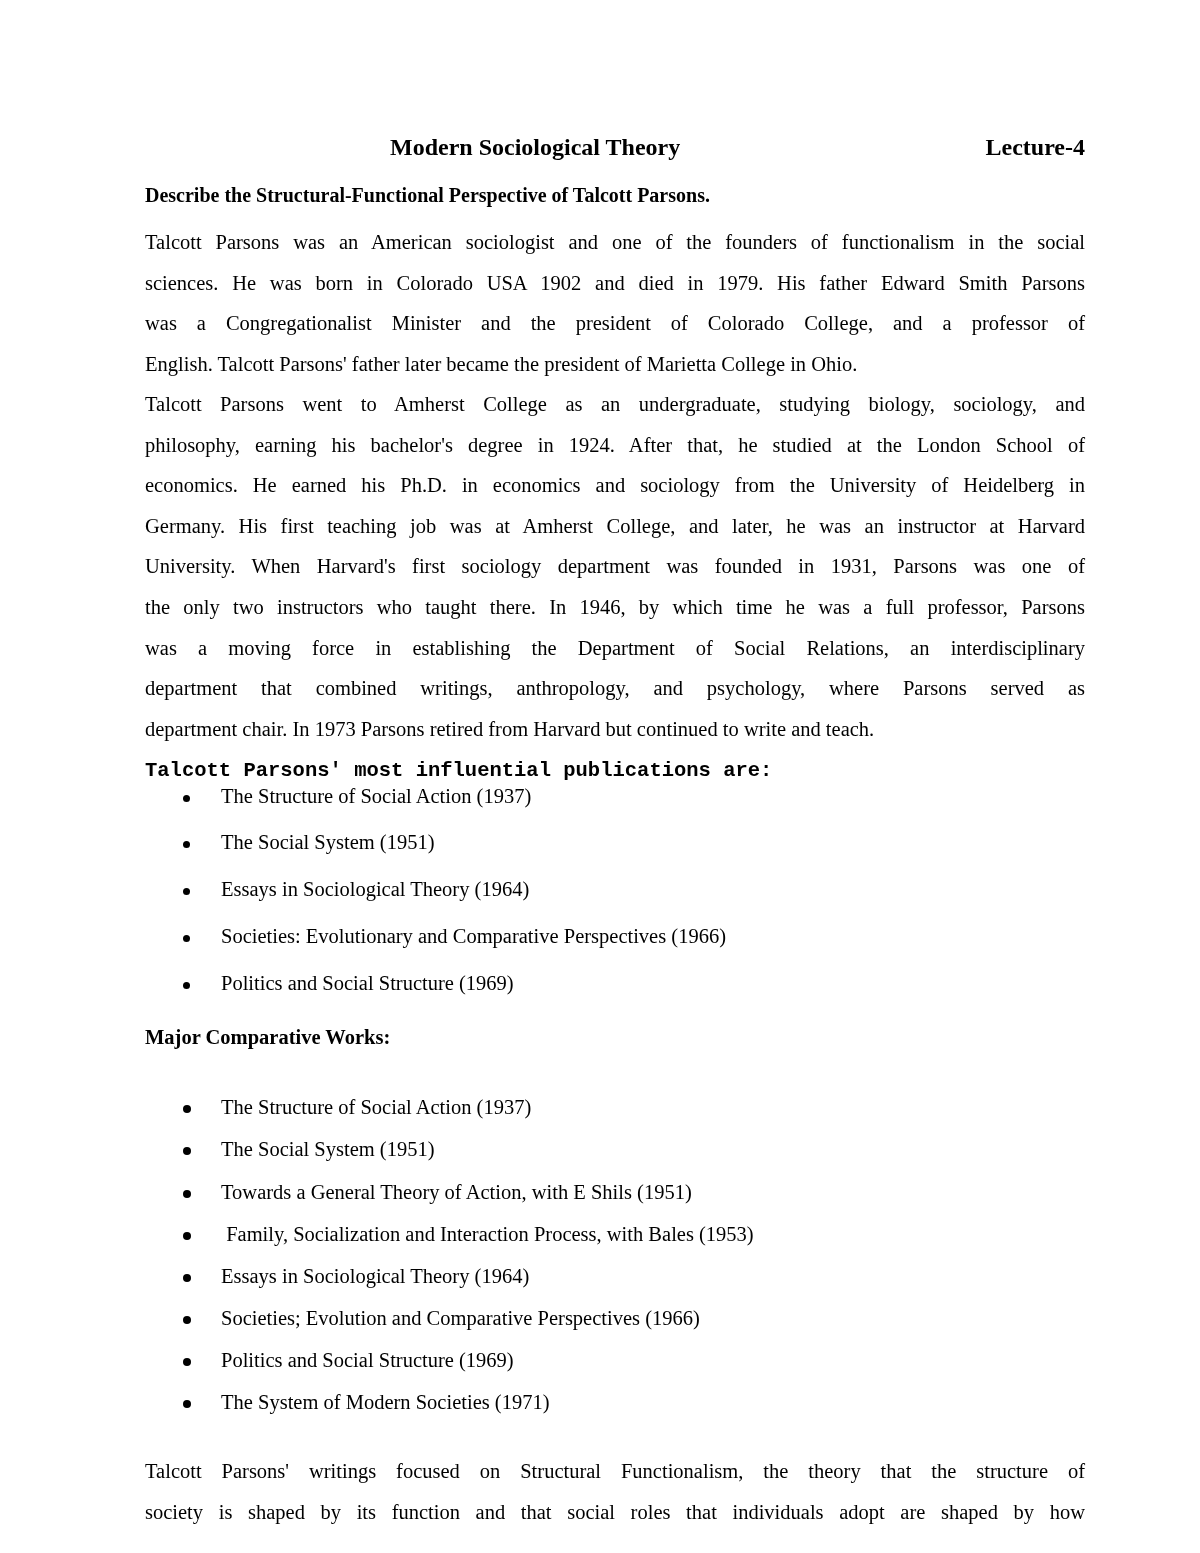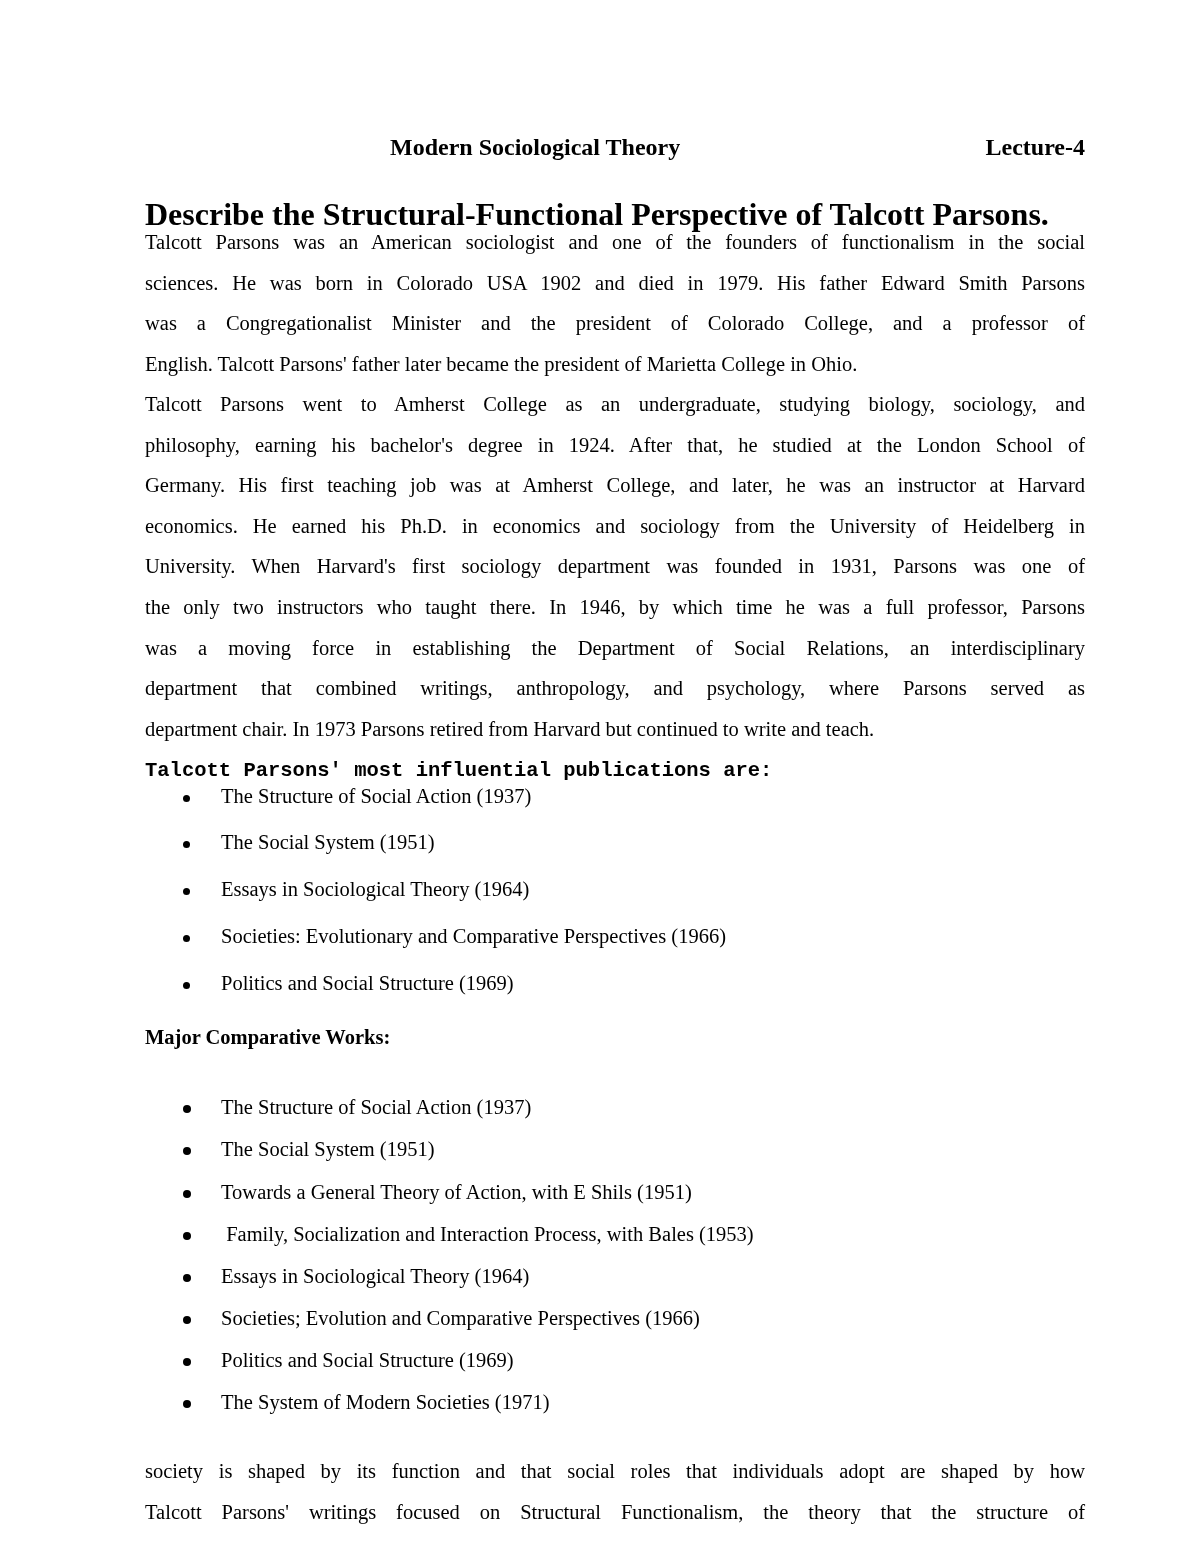--- a/index.html
+++ b/index.html
@@ -36,24 +36,24 @@
       left: 245px;
       top: 0;
     }
     .header .lecture {
       position: absolute;
       right: 0;
       top: 0;
     }
     .question {
       position: absolute;
-      top: 196px;
+      top: 184px;
       left: 131px;
       font-weight: bold;
-      font-size: 32px;
+      font-size: 20px;
       white-space: nowrap;
     }
     .para {
       position: absolute;
       left: 131px;
       width: 940px;
       font-size: 20.5px;
       line-height: 40.6px;
       text-align: justify;
       text-align-last: left;
@@ -129,22 +129,22 @@
   <div class="para p1">
     <span class="line">Talcott Parsons was an American sociologist and one of the founders of functionalism in the social</span>
     <span class="line">sciences. He was born in Colorado USA  1902 and died in 1979. His father Edward Smith Parsons</span>
     <span class="line">was a Congregationalist Minister and the president of Colorado College, and a professor of</span>
     <span class="line last">English. Talcott Parsons' father later became the president of Marietta College in Ohio.</span>
   </div>
 
   <div class="para p2">
     <span class="line">Talcott Parsons went to Amherst College as an undergraduate, studying biology, sociology, and</span>
     <span class="line">philosophy, earning his bachelor's degree in 1924. After that, he studied at the London School of</span>
+    <span class="line">economics. He earned his Ph.D. in economics and sociology from the University of Heidelberg in</span>
     <span class="line">Germany. His first teaching job was at Amherst College, and later, he was an instructor at Harvard</span>
-    <span class="line">economics. He earned his Ph.D. in economics and sociology from the University of Heidelberg in</span>
     <span class="line">University. When Harvard's first sociology department was founded in 1931, Parsons was one of</span>
     <span class="line">the only two instructors who taught there. In 1946, by which time he was a full professor, Parsons</span>
     <span class="line">was a moving force in establishing the Department of Social Relations, an interdisciplinary</span>
     <span class="line">department that combined writings, anthropology, and psychology, where Parsons served as</span>
     <span class="line last">department chair. In 1973 Parsons retired from Harvard but continued to write and teach.</span>
   </div>
 
   <div class="subhead sub1">Talcott Parsons' most influential publications are:</div>
 
   <ul class="list small">
@@ -201,17 +201,17 @@
       <span class="bullet"></span>
       <span class="text">Politics and Social Structure (1969)</span>
     </li>
     <li style="top:1391px;">
       <span class="bullet"></span>
       <span class="text">The System of Modern Societies (1971)</span>
     </li>
   </ul>
 
   <div class="para p3">
+    <span class="line">Talcott Parsons' writings focused on Structural Functionalism, the theory that the structure of</span>
     <span class="line">society is shaped by its function and that social roles that individuals adopt are shaped by how</span>
-    <span class="line">Talcott Parsons' writings focused on Structural Functionalism, the theory that the structure of</span>
   </div>
 
 </div>
 
 </body></html>

